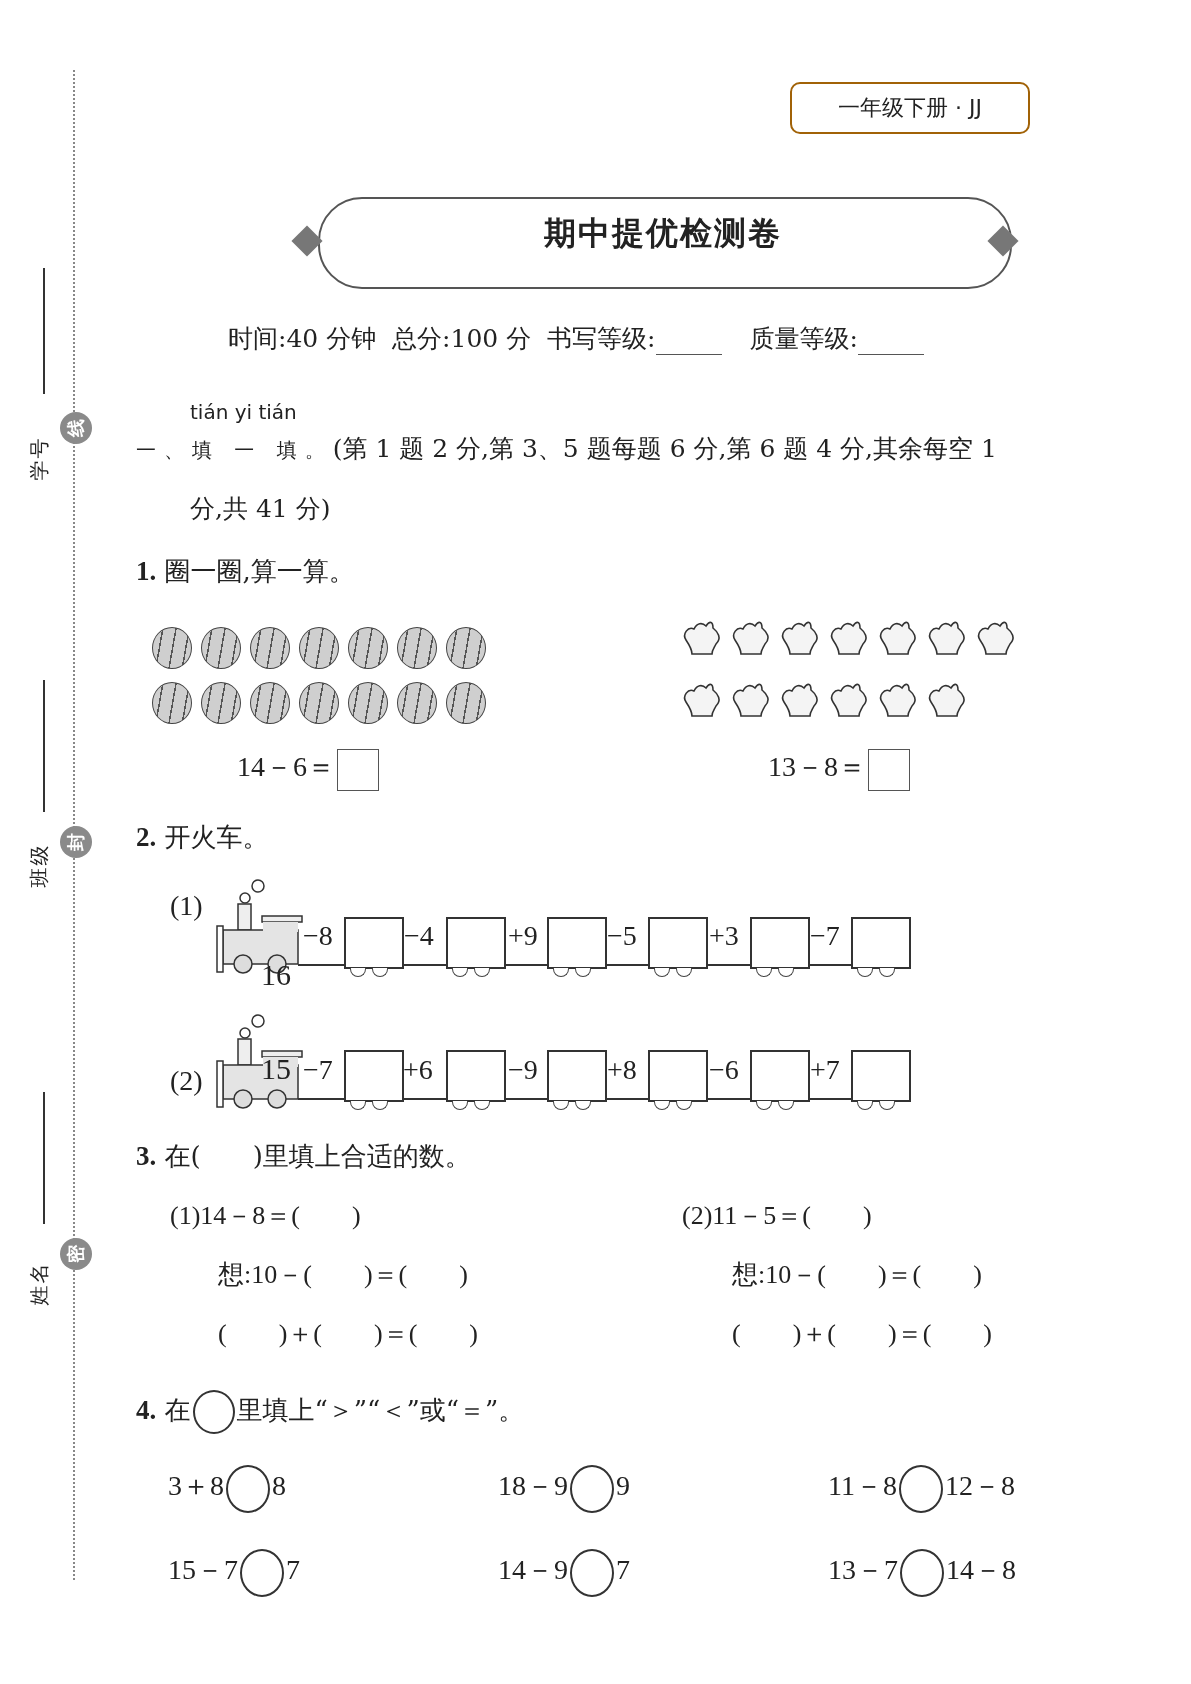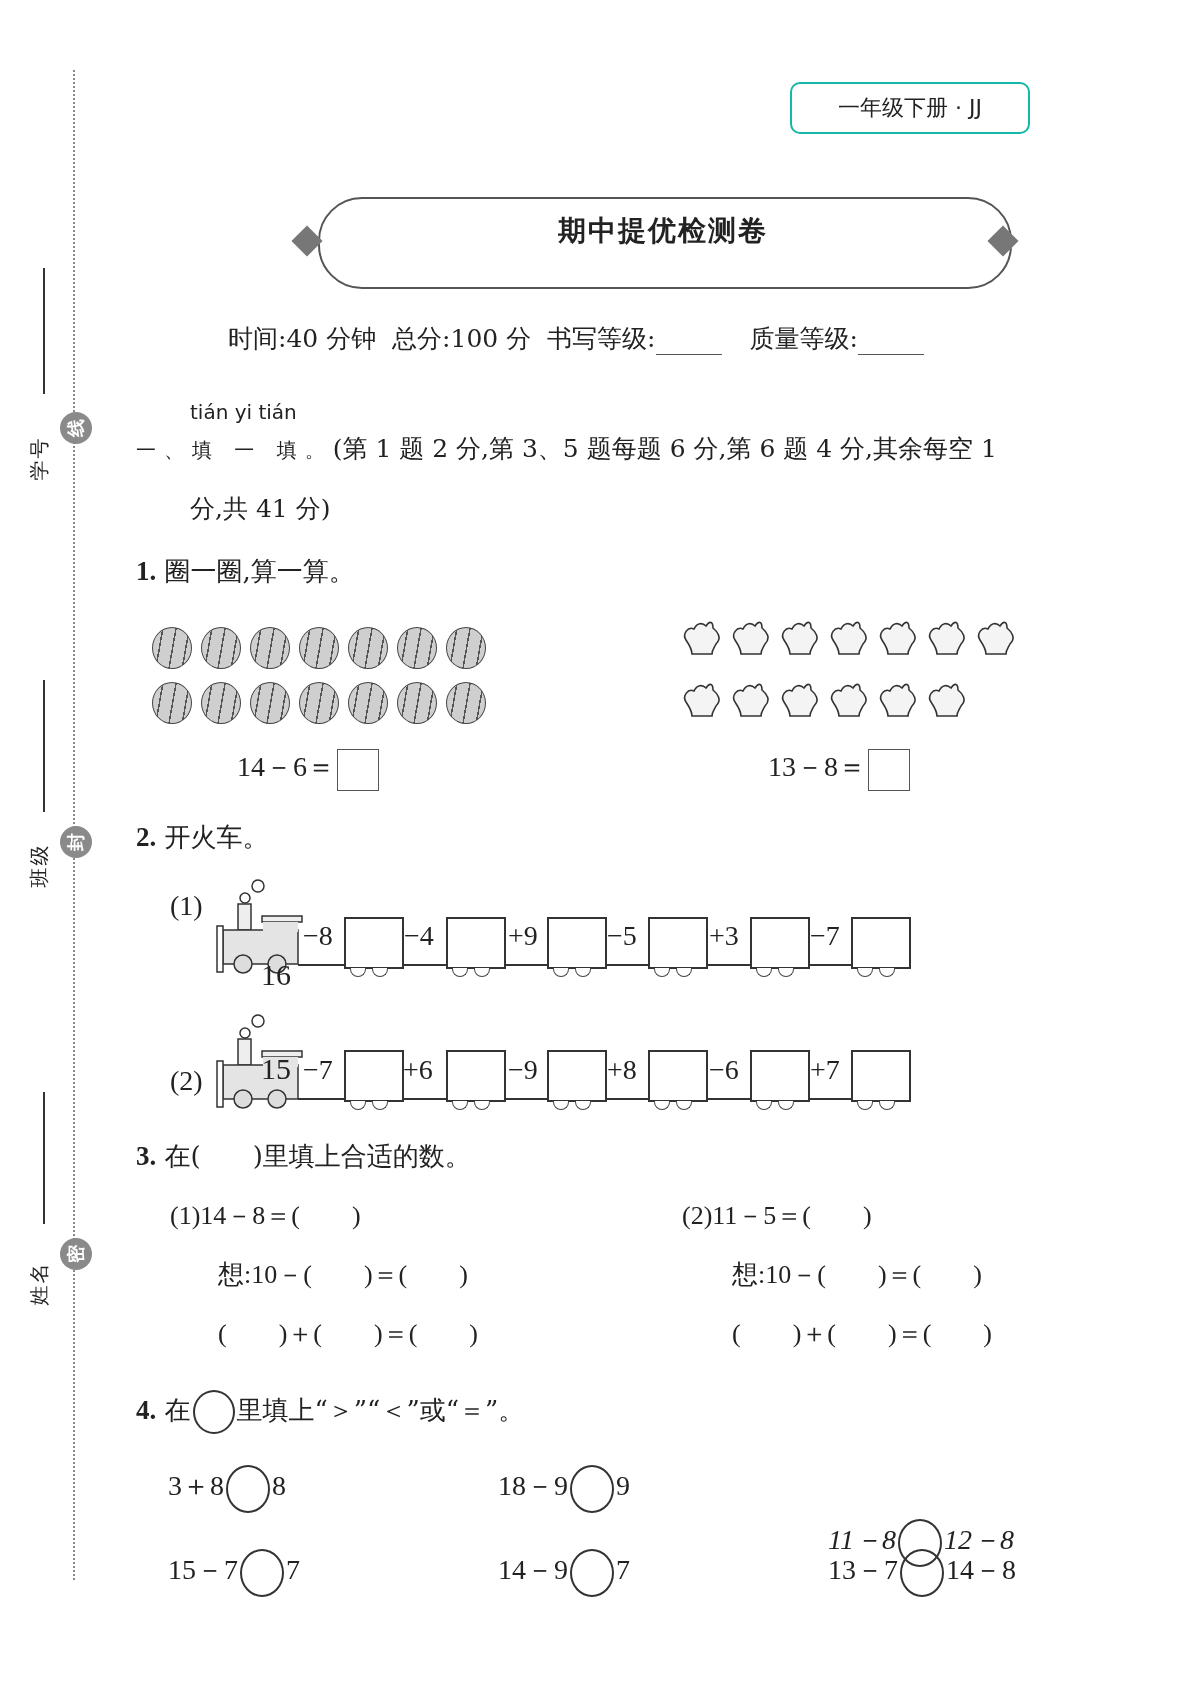--- a/index.html
+++ b/index.html
@@ -10,26 +10,26 @@
   
   .dash-line { position:absolute; left:73px; top:70px; height:1510px; border-left:2px dotted #888; }
   .seal { position:absolute; left:60px; width:32px; height:32px; border-radius:50%;
           background:#8a8a8a; color:#fff; font-size:18px; line-height:32px; text-align:center;
           font-weight:bold; transform:rotate(-90deg); }
   .fill-line { position:absolute; left:43px; border-left:2px solid #333; }
   .side-label { position:absolute; left:14px; font-size:20px; transform:rotate(-90deg);
                 transform-origin:center; width:50px; text-align:center; letter-spacing:2px; }
 
   
-  .edition { left:790px; top:82px; width:236px; height:48px; border:2px solid #14b8a6; border-radius:10px;
+  .edition { left:790px; top:82px; width:236px; height:48px; border:2px solid #a16207; border-radius:10px;
              font-size:22px; text-align:center; line-height:48px; font-family:"DejaVu Sans", sans-serif; }
   .title-frame { left:318px; top:197px; width:690px; height:88px; border:2.5px solid #555;
                  border-radius:44px; }
   .diamond { width:22px; height:22px; background:#777; transform:rotate(45deg); }
-  .title-text { left:318px; top:212px; width:690px; text-align:center; font-size:28px; font-weight:bold;
+  .title-text { left:318px; top:212px; width:690px; text-align:center; font-size:32px; font-weight:bold;
                 letter-spacing:2px; font-family:"DejaVu Serif", serif; }
   .info-line { left:228px; top:322px; font-size:25px; white-space:nowrap; }
   .blank { display:inline-block; width:66px; border-bottom:1.5px solid #555; height:18px; vertical-align:bottom; margin-right:20px; }
 
   .section-pinyin { left:190px; top:400px; font-size:20px; font-family:"DejaVu Sans", sans-serif;text-align:center; }
   .section-head { left:136px; top:432px; font-size:25px; white-space:nowrap; }
   .section-head b { font-size:20px; font-weight:normal; letter-spacing:8px; }
   .section-head2 { left:190px; top:492px; font-size:25px; }
 
   .qtitle { font-size:26px; white-space:nowrap; }
@@ -247,21 +247,21 @@
   <b>4.</b>
   <span>在</span><span class="circle-slot" style="width:38px;height:40px;"></span><span>里填上“＞”“＜”或“＝”。</span>
 </div>
 
 <div class="abs q4" style="left:168px;top:1465px;">
   <span>3＋8</span><span class="circle-slot"></span><span>8</span>
 </div>
 <div class="abs q4" style="left:498px;top:1465px;">
   <span>18－9</span><span class="circle-slot"></span><span>9</span>
 </div>
-<div class="abs q4" style="left:828px;top:1519px;font-style:italic;">
+<div class="abs q4" style="left:828px;top:1465px;">
   <span>11－8</span><span class="circle-slot"></span><span>12－8</span>
 </div>
 <div class="abs q4" style="left:168px;top:1549px;">
   <span>15－7</span><span class="circle-slot"></span><span>7</span>
 </div>
 <div class="abs q4" style="left:498px;top:1549px;">
   <span>14－9</span><span class="circle-slot"></span><span>7</span>
 </div>
 <div class="abs q4" style="left:828px;top:1549px;">
   <span>13－7</span><span class="circle-slot"></span><span>14－8</span>

